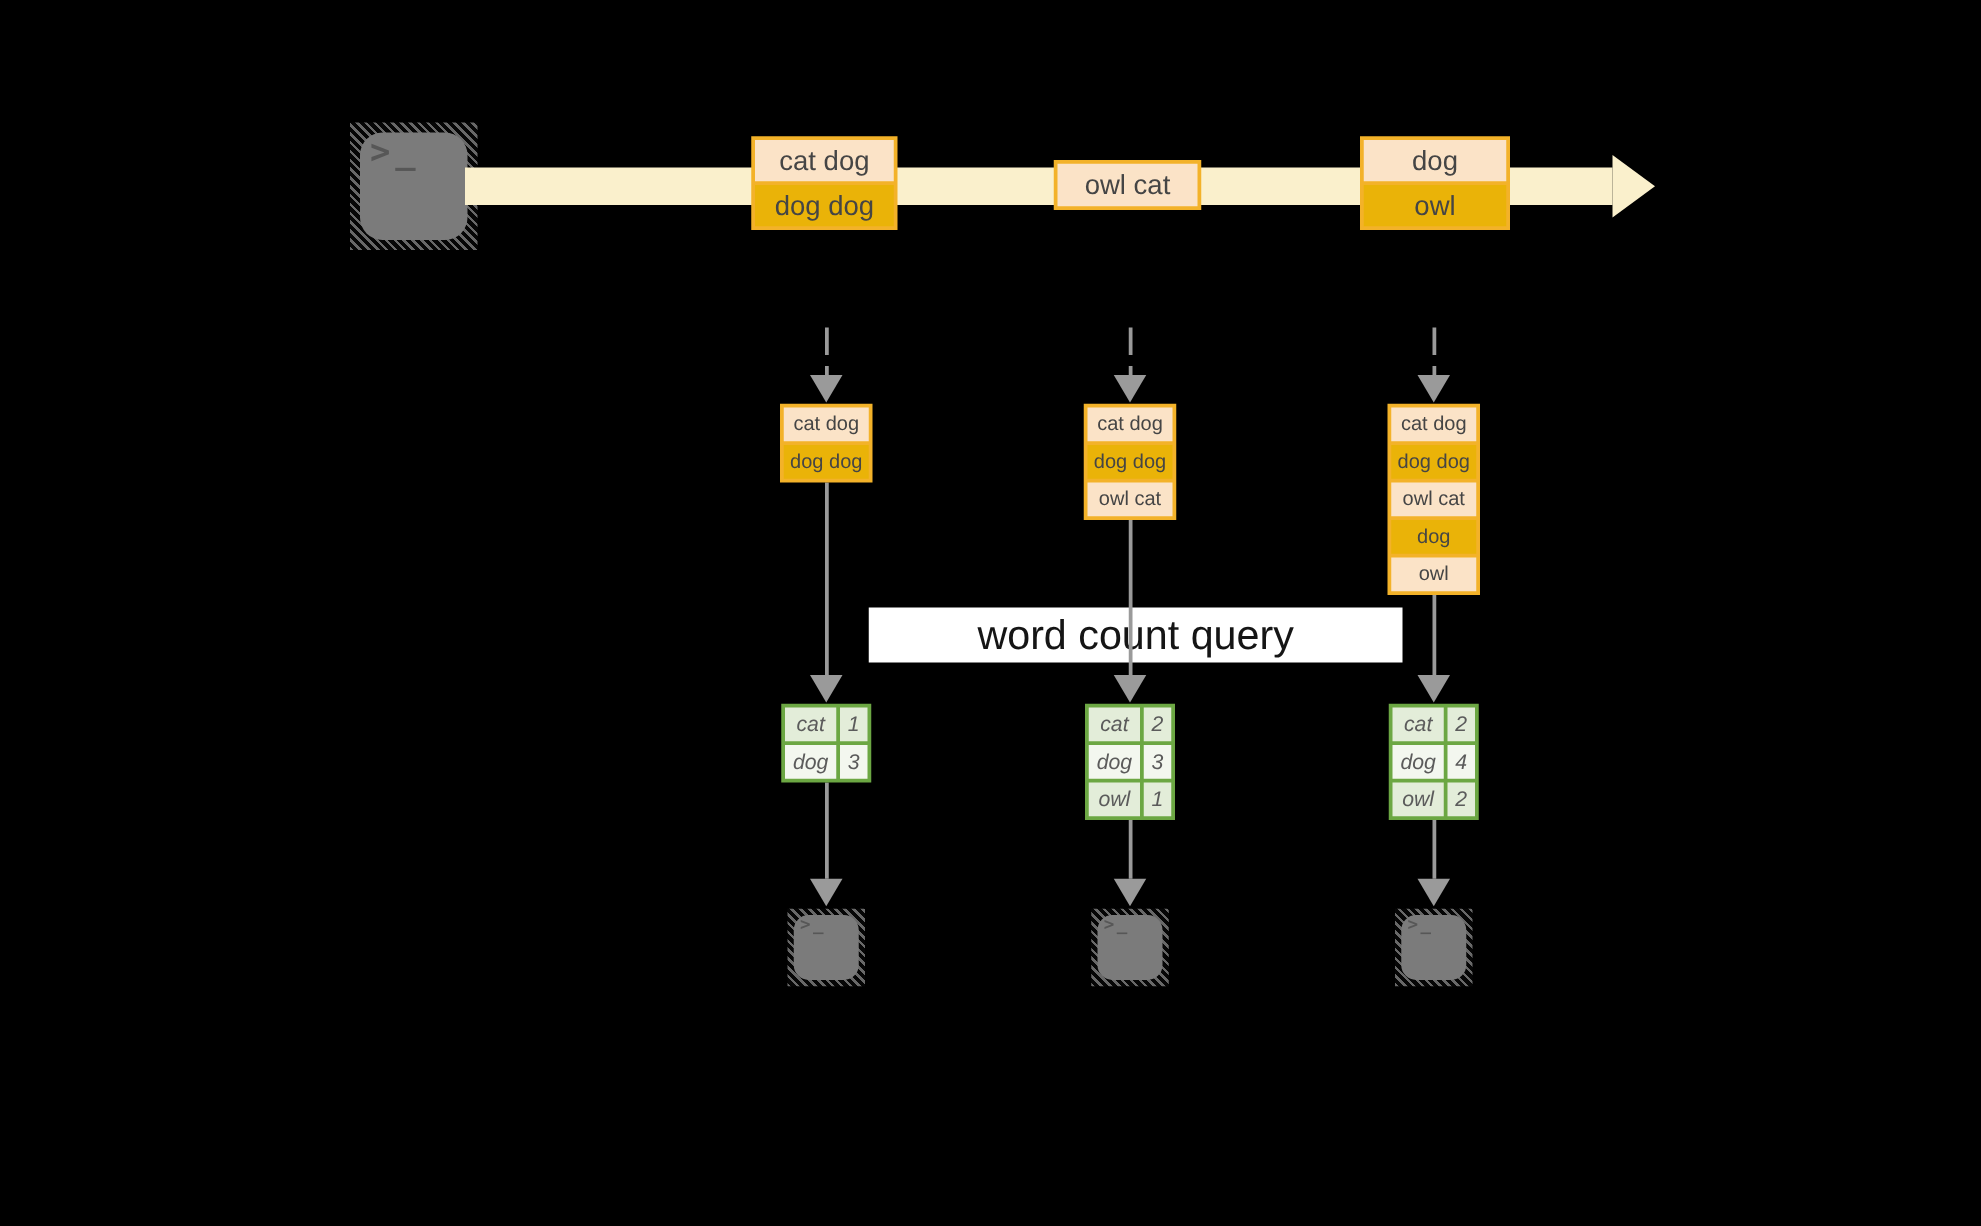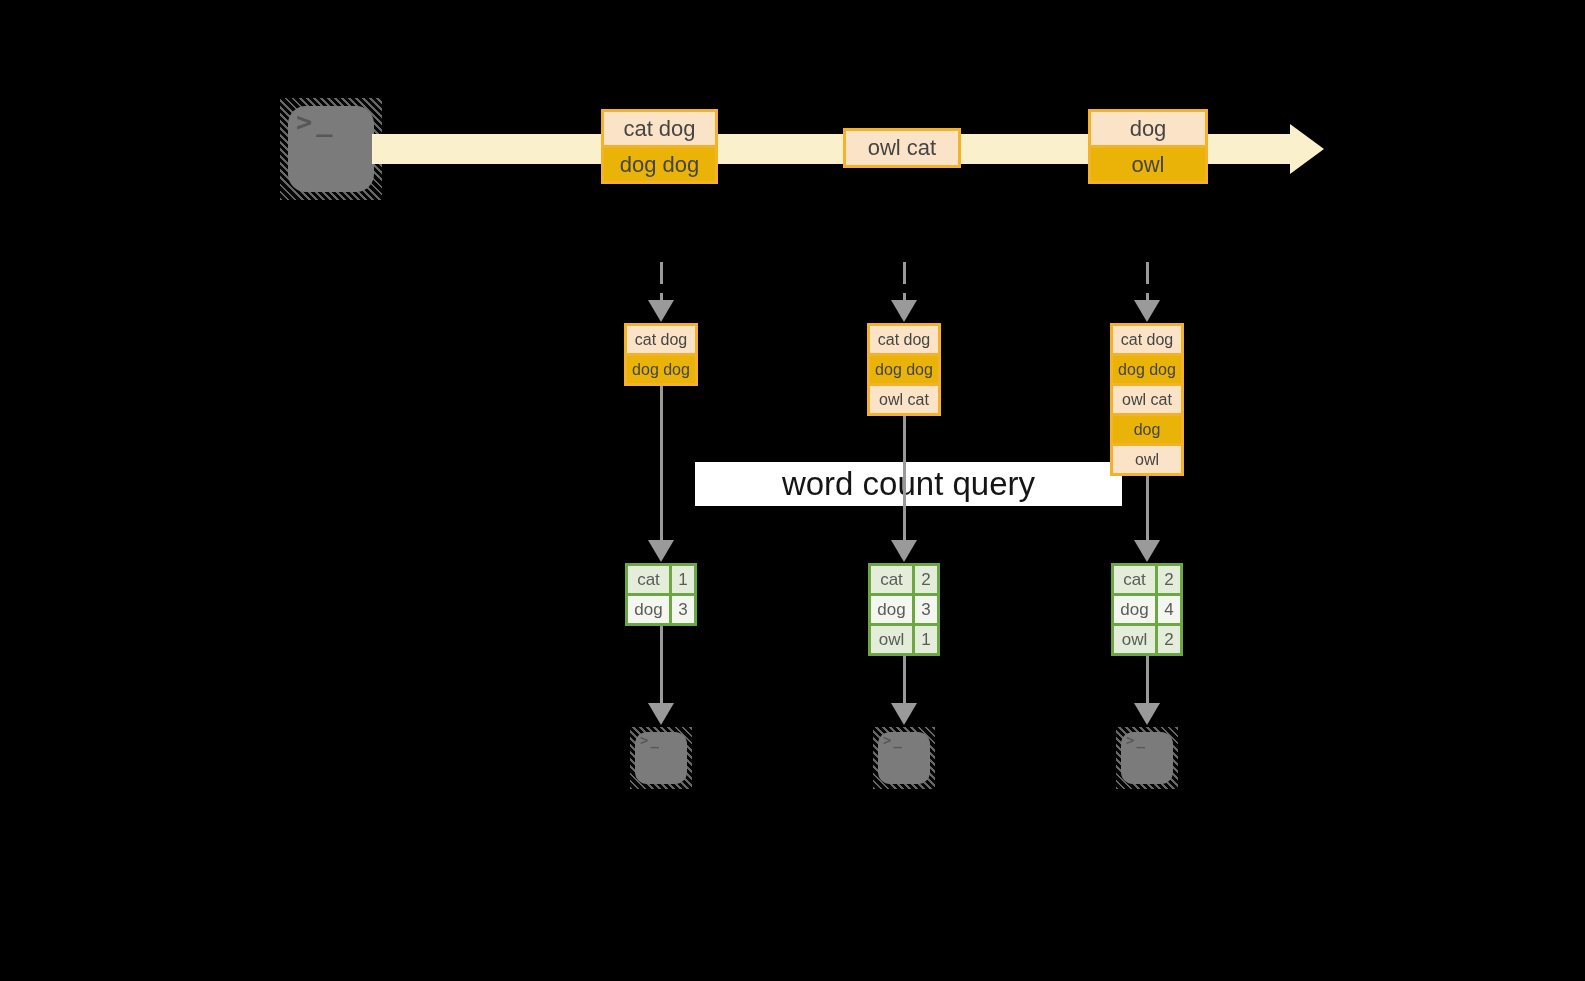--- a/index.html
+++ b/index.html
@@ -44,21 +44,21 @@
   .head-down { position:absolute; width:0; height:0; z-index:5;
     border-left:13px solid transparent; border-right:13px solid transparent;
     border-top:22px solid #9a9a9a; }
 
   
   .banner { position:absolute; background:#ffffff; z-index:3; display:flex;
     align-items:center; justify-content:center; font-size:33px; color:#151515; }
 
   
   .gtable { position:absolute; background:#6CA743; padding:3px; display:flex;
-    flex-direction:column; gap:3px; box-sizing:border-box; z-index:6; }
+    flex-direction:column; gap:3px; box-sizing:border-box; z-index:6;font-style:italic; }
   .grow { display:flex; gap:3px; height:27px; }
   .gword { flex:1; display:flex; align-items:center; justify-content:center;
     font-size:17px; color:#5b5b5b; }
   .gnum { width:22px; display:flex; align-items:center; justify-content:center;
     font-size:17px; color:#5b5b5b; }
   .gfill-a { background:#E3EDD9; }
   .gfill-b { background:#F3F7EF; }
 </style>
 </head>
 <body>
@@ -102,21 +102,21 @@
     <div class="ocell scell fill-a">owl cat</div>
   </div>
   <div class="obox stack" style="left:1110px;top:323px;width:74px;">
     <div class="ocell scell fill-a">cat dog</div>
     <div class="ocell scell fill-b">dog dog</div>
     <div class="ocell scell fill-a">owl cat</div>
     <div class="ocell scell fill-b">dog</div>
     <div class="ocell scell fill-a">owl</div>
   </div>
 
-  <div class="banner" style="left:695px;top:462px;width:427px;height:44px;">
+  <div class="banner" style="left:695px;top:486px;width:427px;height:44px;">
     <span>word count query</span>
   </div>
 
   <div class="vline" style="left:659.5px;top:386px;height:154px;"></div>
   <div class="head-down" style="left:648px;top:540px;"></div>
   <div class="vline" style="left:902.5px;top:416px;height:124px;"></div>
   <div class="head-down" style="left:891px;top:540px;"></div>
   <div class="vline" style="left:1145.5px;top:476px;height:64px;"></div>
   <div class="head-down" style="left:1134px;top:540px;"></div>
 

